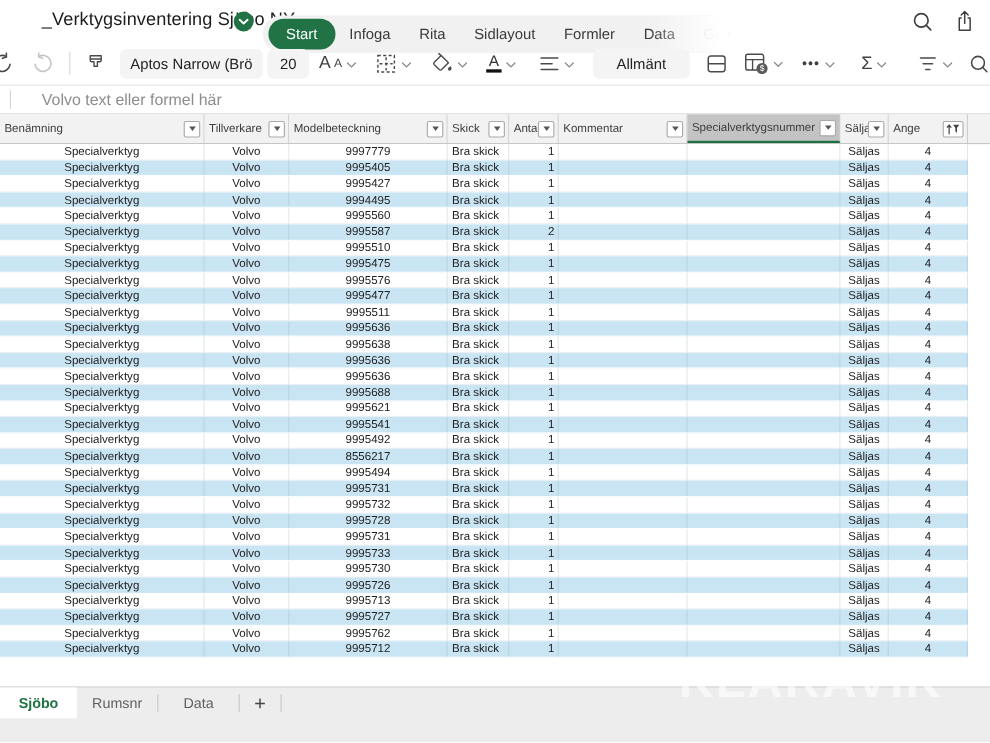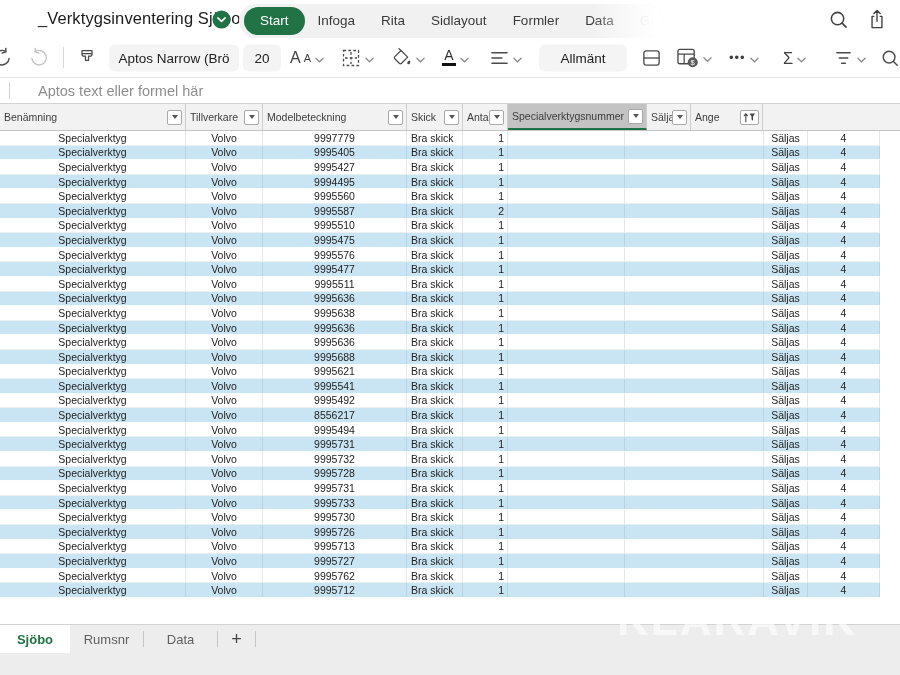--- a/index.html
+++ b/index.html
@@ -11,21 +11,21 @@
   .sb-time{position:absolute;left:2px;top:6px;font-size:13px;font-weight:700;color:#000;}
   .sb-date{position:absolute;left:25px;top:6px;font-size:13px;font-weight:700;color:#000;}
   .sb-right{position:absolute;right:0;top:5px;display:flex;align-items:center;gap:5px;}
   .sb-batt-txt{font-size:13px;font-weight:600;color:#000;}
   .sb-batt-sliver{width:5px;height:11px;border:1px solid #9a9a9a;border-right:none;border-radius:3px 0 0 3px;margin-right:-2px;}
 
   
   .title-row{position:relative;height:38px;}
   .doc-title{position:absolute;left:38px;top:9px;font-size:16.5px;color:#1c1c1c;letter-spacing:.1px;}
   .doc-chevron{position:absolute;left:212px;top:10px;}
-  .ribbon-strip{position:absolute;left:239px;top:4px;width:424px;height:34px;background:#f1f1f1;
+  .ribbon-strip{position:absolute;left:239px;top:14px;width:424px;height:34px;background:#f1f1f1;
                 border-radius:17px;display:flex;align-items:center;padding-left:5px;overflow:hidden;box-sizing:border-box;}
   .rtab{font-size:13.5px;color:#3a3a3a;padding:0 13px;height:28px;line-height:28px;border-radius:14px;white-space:nowrap;}
   .rtab.active{background:#217346;color:#fff;padding:0 16px;font-weight:500;}
   .rtab.faded{color:#b9b9b9;}
   .strip-fade{position:absolute;right:0;top:0;width:72px;height:100%;
               background:linear-gradient(to right,rgba(255,255,255,0),#fff 88%);}
   .tr-icons{position:absolute;right:14px;top:8px;display:flex;align-items:center;gap:20px;}
 
   
   .toolbar{position:relative;height:39px;}
@@ -235,21 +235,21 @@
     <div class="ti" style="left:881px">
         <svg width="18" height="18" viewBox="0 0 20 20">
           <circle cx="9" cy="9" r="6.5" stroke="#4a4a4a" stroke-width="1.6" fill="none"></circle>
           <line x1="13.8" y1="13.8" x2="18" y2="18" stroke="#4a4a4a" stroke-width="1.6" stroke-linecap="round"></line>
         </svg>
       </div>
   </div>
 
   <div class="formula-bar">
     <div class="fb-divider"></div>
-    <div class="fb-placeholder">Aptos text eller formel här</div>
+    <div class="fb-placeholder">Volvo text eller formel här</div>
   </div>
 
   <div class="sheet">
     <div class="thead">
         <div class="hcell" style="width: 186px;">
           <span class="hlabel">Benämning</span>
           <span class="fbtn">
             <span class="tri"></span>
           </span>
         </div>
@@ -266,20 +266,26 @@
           </span>
         </div>
         <div class="hcell" style="width: 56px;">
           <span class="hlabel">Skick</span>
           <span class="fbtn">
             <span class="tri"></span>
           </span>
         </div>
         <div class="hcell" style="width: 45px;">
           <span class="hlabel">Antal</span>
+          <span class="fbtn">
+            <span class="tri"></span>
+          </span>
+        </div>
+        <div class="hcell" style="width: 117px;">
+          <span class="hlabel">Kommentar</span>
           <span class="fbtn">
             <span class="tri"></span>
           </span>
         </div>
         <div class="hcell sel" style="width: 139px;">
           <span class="hlabel">Specialverktygsnummer</span>
           <span class="fbtn">
             <span class="tri"></span>
           </span>
         </div>

